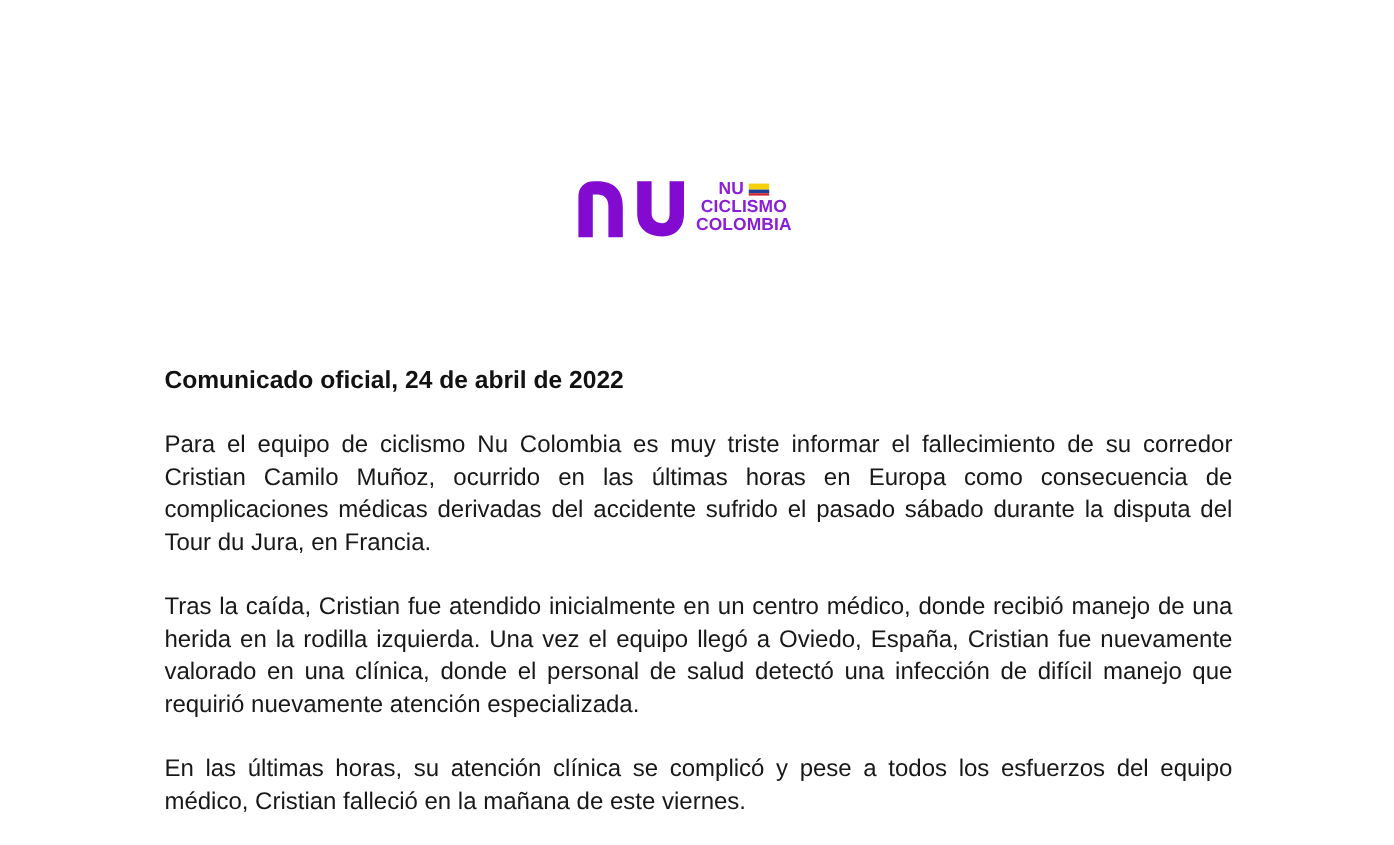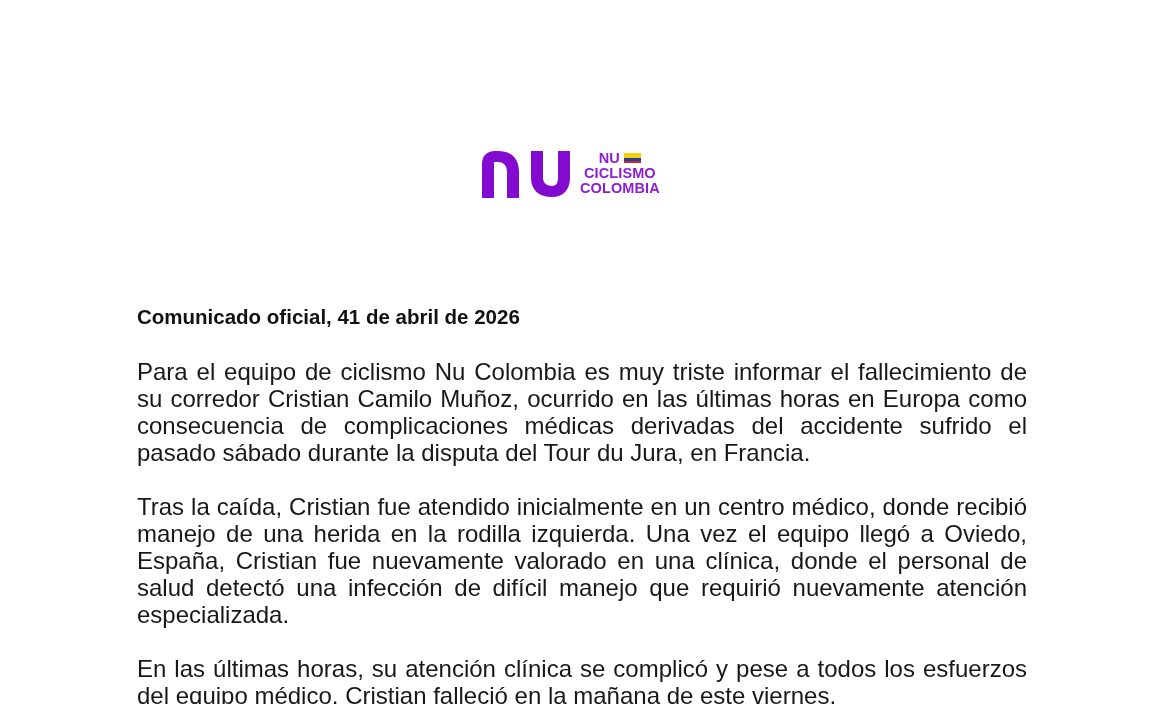--- a/index.html
+++ b/index.html
@@ -63,21 +63,21 @@
       width: 890px;
     }
     .title {
       font-weight: bold;
       font-size: 20.5px;
       line-height: 30px;
       margin: 0 0 26px 0;
       color: #121212;
     }
     .para {
-      font-size: 24px;
+      font-size: 20px;
       line-height: 27px;
       text-align: justify;
       text-align-last: left;
       margin: 0 0 27px 0;
       color: #181818;
     }
   </style>
 </head>
 <body>
 
@@ -96,17 +96,17 @@
           <span class="b"></span>
           <span class="r"></span>
       </span>
     </div>
     <span>CICLISMO</span>
     <span>COLOMBIA</span>
   </div>
 </div>
 
 <div class="doc">
-  <div class="title">Comunicado oficial, 41 de abril de 2026</div>
+  <div class="title">Comunicado oficial, 24 de abril de 2022</div>
   <p class="para">Para el equipo de ciclismo Nu Colombia es muy triste informar el fallecimiento de su corredor Cristian Camilo Muñoz, ocurrido en las últimas horas en Europa como consecuencia de complicaciones médicas derivadas del accidente sufrido el pasado sábado durante la disputa del Tour du Jura, en Francia.</p>
   <p class="para">Tras la caída, Cristian fue atendido inicialmente en un centro médico, donde recibió manejo de una herida en la rodilla izquierda. Una vez el equipo llegó a Oviedo, España, Cristian fue nuevamente valorado en una clínica, donde el personal de salud detectó una infección de difícil manejo que requirió nuevamente atención especializada.</p>
   <p class="para">En las últimas horas, su atención clínica se complicó y pese a todos los esfuerzos del equipo médico, Cristian falleció en la mañana de este viernes.</p>
 </div>
 
 </body></html>

